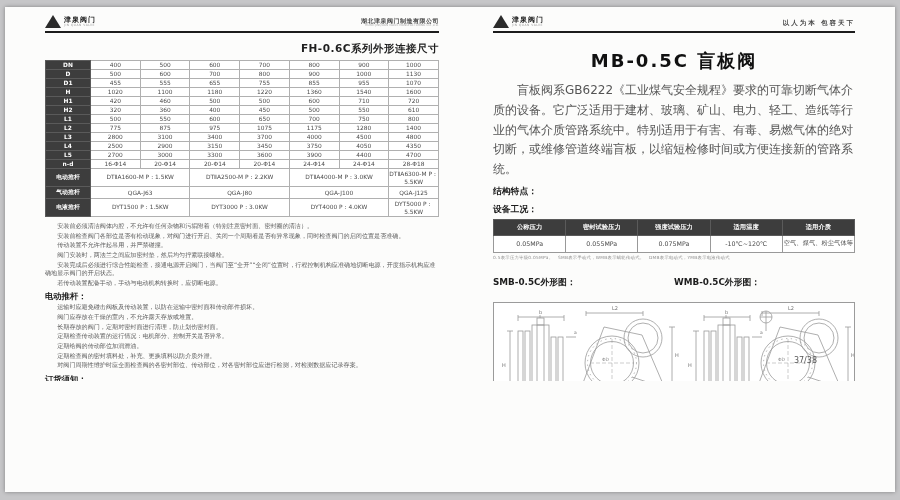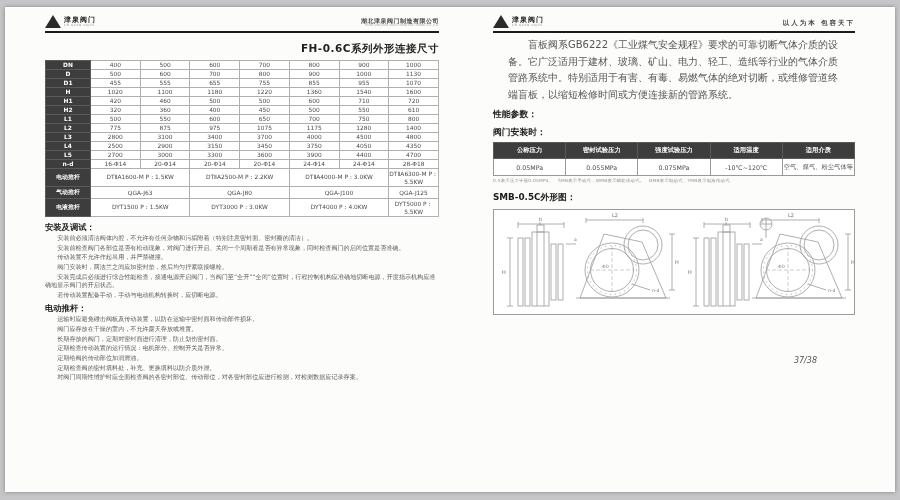--- a/index.html
+++ b/index.html
@@ -21,30 +21,30 @@
 
   .lp-title{font-size:10.5px;font-weight:bold;color:#1f1f1f;margin:9px 0 4px 0;letter-spacing:.5px;text-align:right;}
   table.dim{width:100%;border-collapse:collapse;table-layout:fixed;}
   table.dim th{background:#3d3d3d;color:#fff;font-size:5.9px;font-weight:bold;border:1px solid #5a5a5a;width:44px;padding:1px 0;}
   table.dim td{border:1px solid #b0b0b0;font-size:5.9px;color:#4a4a4a;text-align:center;padding:1px 0;background:#fff;}
   .sections{margin-top:5px;}
   .sec-h{font-size:8.3px;font-weight:bold;color:#222;margin:4px 0 1px 0;}
   .sec-p{font-size:6.1px;color:#5a5a5a;line-height:1.42;margin:0 0 1px 0;text-indent:2em;}
 
   .rp-title{text-align:center;font-size:18px;font-weight:bold;color:#111;margin:16px 0 8px 0;letter-spacing:2px;}
-  .rp-intro{font-size:10px;color:#555;line-height:1.65;text-indent:2em;margin:4px 15px;}
+  .rp-intro{font-size:12px;color:#555;line-height:1.65;text-indent:2em;margin:4px 0;}
   .rp-h{font-size:8.8px;font-weight:bold;color:#1d1d1d;margin:6px 0 2px 0;}
   table.perf{width:100%;border-collapse:collapse;margin-top:3px;table-layout:fixed;}
   table.perf th{background:#3d3d3d;color:#fff;font-size:6.3px;font-weight:bold;border:1px solid #5a5a5a;padding:3px 0;}
   table.perf td{border:1px solid #999;font-size:6.3px;color:#4a4a4a;text-align:center;padding:3.5px 0;background:#fff;}
   .perf-note{font-size:4.3px;color:#8f8f8f;margin-top:2px;letter-spacing:.3px;}
   .draw-heads{display:flex;margin-top:5px;}
-  .draw-heads .rp-h{flex:1;margin:4px 0;}
+  .draw-heads .rp-h{flex:1;margin:12px 0;}
   .draw-box{border:1px solid #9b9b9b;height:104px;margin-top:1px;background:#fff;}
-  .page-num{position:absolute;right:78px;bottom:16px;font-size:8px;color:#555;font-style:italic;}
+  .page-num{position:absolute;right:78px;bottom:16px;font-size:8px;color:#555;}
   svg text{font-family:"DejaVu Sans",sans-serif;}
 </style>
 </head>
 <body>
 
 <div class="spread"></div>
 
 <div class="page left">
   <div class="page-header">
     <div class="logo">
@@ -202,59 +202,60 @@
           <th>电液推杆</th>
           <td colspan="2">DYT1500 P：1.5KW</td>
           <td colspan="2">DYT3000 P：3.0KW</td>
           <td colspan="2">DYT4000 P：4.0KW</td>
           <td colspan="1">DYT5000 P：5.5KW</td>
         </tr>
       </tbody>
   </table>
 
   <div class="sections" id="left-sections">
-      <div class="sec-h">安装及调试：</div>
       <p class="sec-p">安装前必须清洁阀体内腔，不允许有任何杂物和污垢附着（特别注意密封面、密封圈的清洁）。</p>
       <p class="sec-p">安装前检查阀门各部位是否有松动现象，对阀门进行开启、关闭一个周期看是否有异常现象，同时检查阀门的启闭位置是否准确。</p>
       <p class="sec-p">传动装置不允许作起吊用，并严禁碰撞。</p>
       <p class="sec-p">阀门安装时，两法兰之间应加密封垫，然后均匀拧紧联接螺栓。</p>
       <p class="sec-p">安装完成后必须进行综合性能检查，接通电源开启阀门，当阀门至“全开”“全闭”位置时，行程控制机构应准确地切断电源，开度指示机构应准确地显示阀门的开启状态。</p>
       <p class="sec-p">若传动装置配备手动，手动与电动机构转换时，应切断电源。</p>
       <div class="sec-h">电动推杆：</div>
       <p class="sec-p">运输时应避免碰击阀板及传动装置，以防在运输中密封面和传动部件损坏。</p>
       <p class="sec-p">阀门应存放在干燥的室内，不允许露天存放或堆置。</p>
       <p class="sec-p">长期存放的阀门，定期对密封面进行清理，防止划伤密封面。</p>
       <p class="sec-p">定期检查传动装置的运行情况：电机部分、控制开关是否异常。</p>
       <p class="sec-p">定期给阀的传动部位加润滑油。</p>
       <p class="sec-p">定期检查阀的密封填料处，补充、更换填料以防介质外泄。</p>
       <p class="sec-p">对阀门周期性维护时应全面检查阀的各密封部位、传动部位，对各密封部位应进行检测，对检测数据应记录存案。</p>
+      <div class="sec-h">订货须知：</div>
       <p class="sec-p">选用订货时，请参照本产品样本注明产品规格、型号、客户选用传动装置代号及技术参数（使用温度、设备工况、介质性质等）。</p>
       <p class="sec-p">选用订货时，若未注明客户选用传动装置代号的按我公司基本型配置，其基本型为普通型装置，不带任何有关特殊要求及相关配件。基本的传动装置、电气装置为普通型，如有其他特殊要求（户外、微控、防爆等）请在合同中注明。</p>
       <p class="sec-p">表中未列的规格，用于特殊介质或其它特殊要求，请与我公司经销部、技术部联系，可为您另行设计、制造。</p>
     </div>
 </div>
 
 <div class="page right">
   <div class="page-header">
     <div class="logo">
       <div class="logo-tri"></div>
       <div class="logo-txt">
         <div class="logo-name">津泉阀门</div>
         <div class="logo-sub">JIN QUAN VALVE</div>
       </div>
     </div>
     <div class="slogan">以人为本  包容天下</div>
   </div>
 
+  <div class="rp-title">MB-0.5C 盲板阀</div>
 
   <p class="rp-intro">盲板阀系GB6222《工业煤气安全规程》要求的可靠切断气体介质的设备。它广泛适用于建材、玻璃、矿山、电力、轻工、造纸等行业的气体介质管路系统中。特别适用于有害、有毒、易燃气体的绝对切断，或维修管道终端盲板，以缩短检修时间或方便连接新的管路系统。</p>
 
-  <div class="rp-h">性能参数：</div>
-
-  <div class="rp-h">阀门安装时：</div>
+  <div class="rp-h">结构特点：</div>
+
+  <div class="rp-h">设备工况：</div>
   <table class="perf">
     <thead>
         <tr id="perf-head">
           <th>公称压力</th>
           <th>密封试验压力</th>
           <th>强度试验压力</th>
           <th>适用温度</th>
           <th>适用介质</th>
         </tr>
       </thead>
@@ -265,20 +266,21 @@
           <td>0.075MPa</td>
           <td>-10℃~120℃</td>
           <td>空气、煤气、粉尘气体等</td>
         </tr>
       </tbody>
   </table>
   <div class="perf-note">0.5表示压力等级0.05MPa。　SMB表示手动式，WMB表示蜗轮传动式。　DMB表示电动式，YMB表示电液传动式</div>
 
   <div class="draw-heads">
     <div class="rp-h">SMB-0.5C外形图：</div>
+    <div class="rp-h">WMB-0.5C外形图：</div>
   </div>
 
   <div class="draw-box">
     <svg width="360" height="102" viewBox="0 0 360 102">
       <defs>
         <g id="sideview" stroke="#9a9a9a" stroke-width="0.8" fill="none">
           <line x1="0" y1="2" x2="46" y2="2"></line>
             <line x1="0" y1="0" x2="0" y2="6"></line>
             <line x1="46" y1="0" x2="46" y2="6"></line>
           <text x="21" y="-1" font-size="5" fill="#777" stroke="none">b</text>

